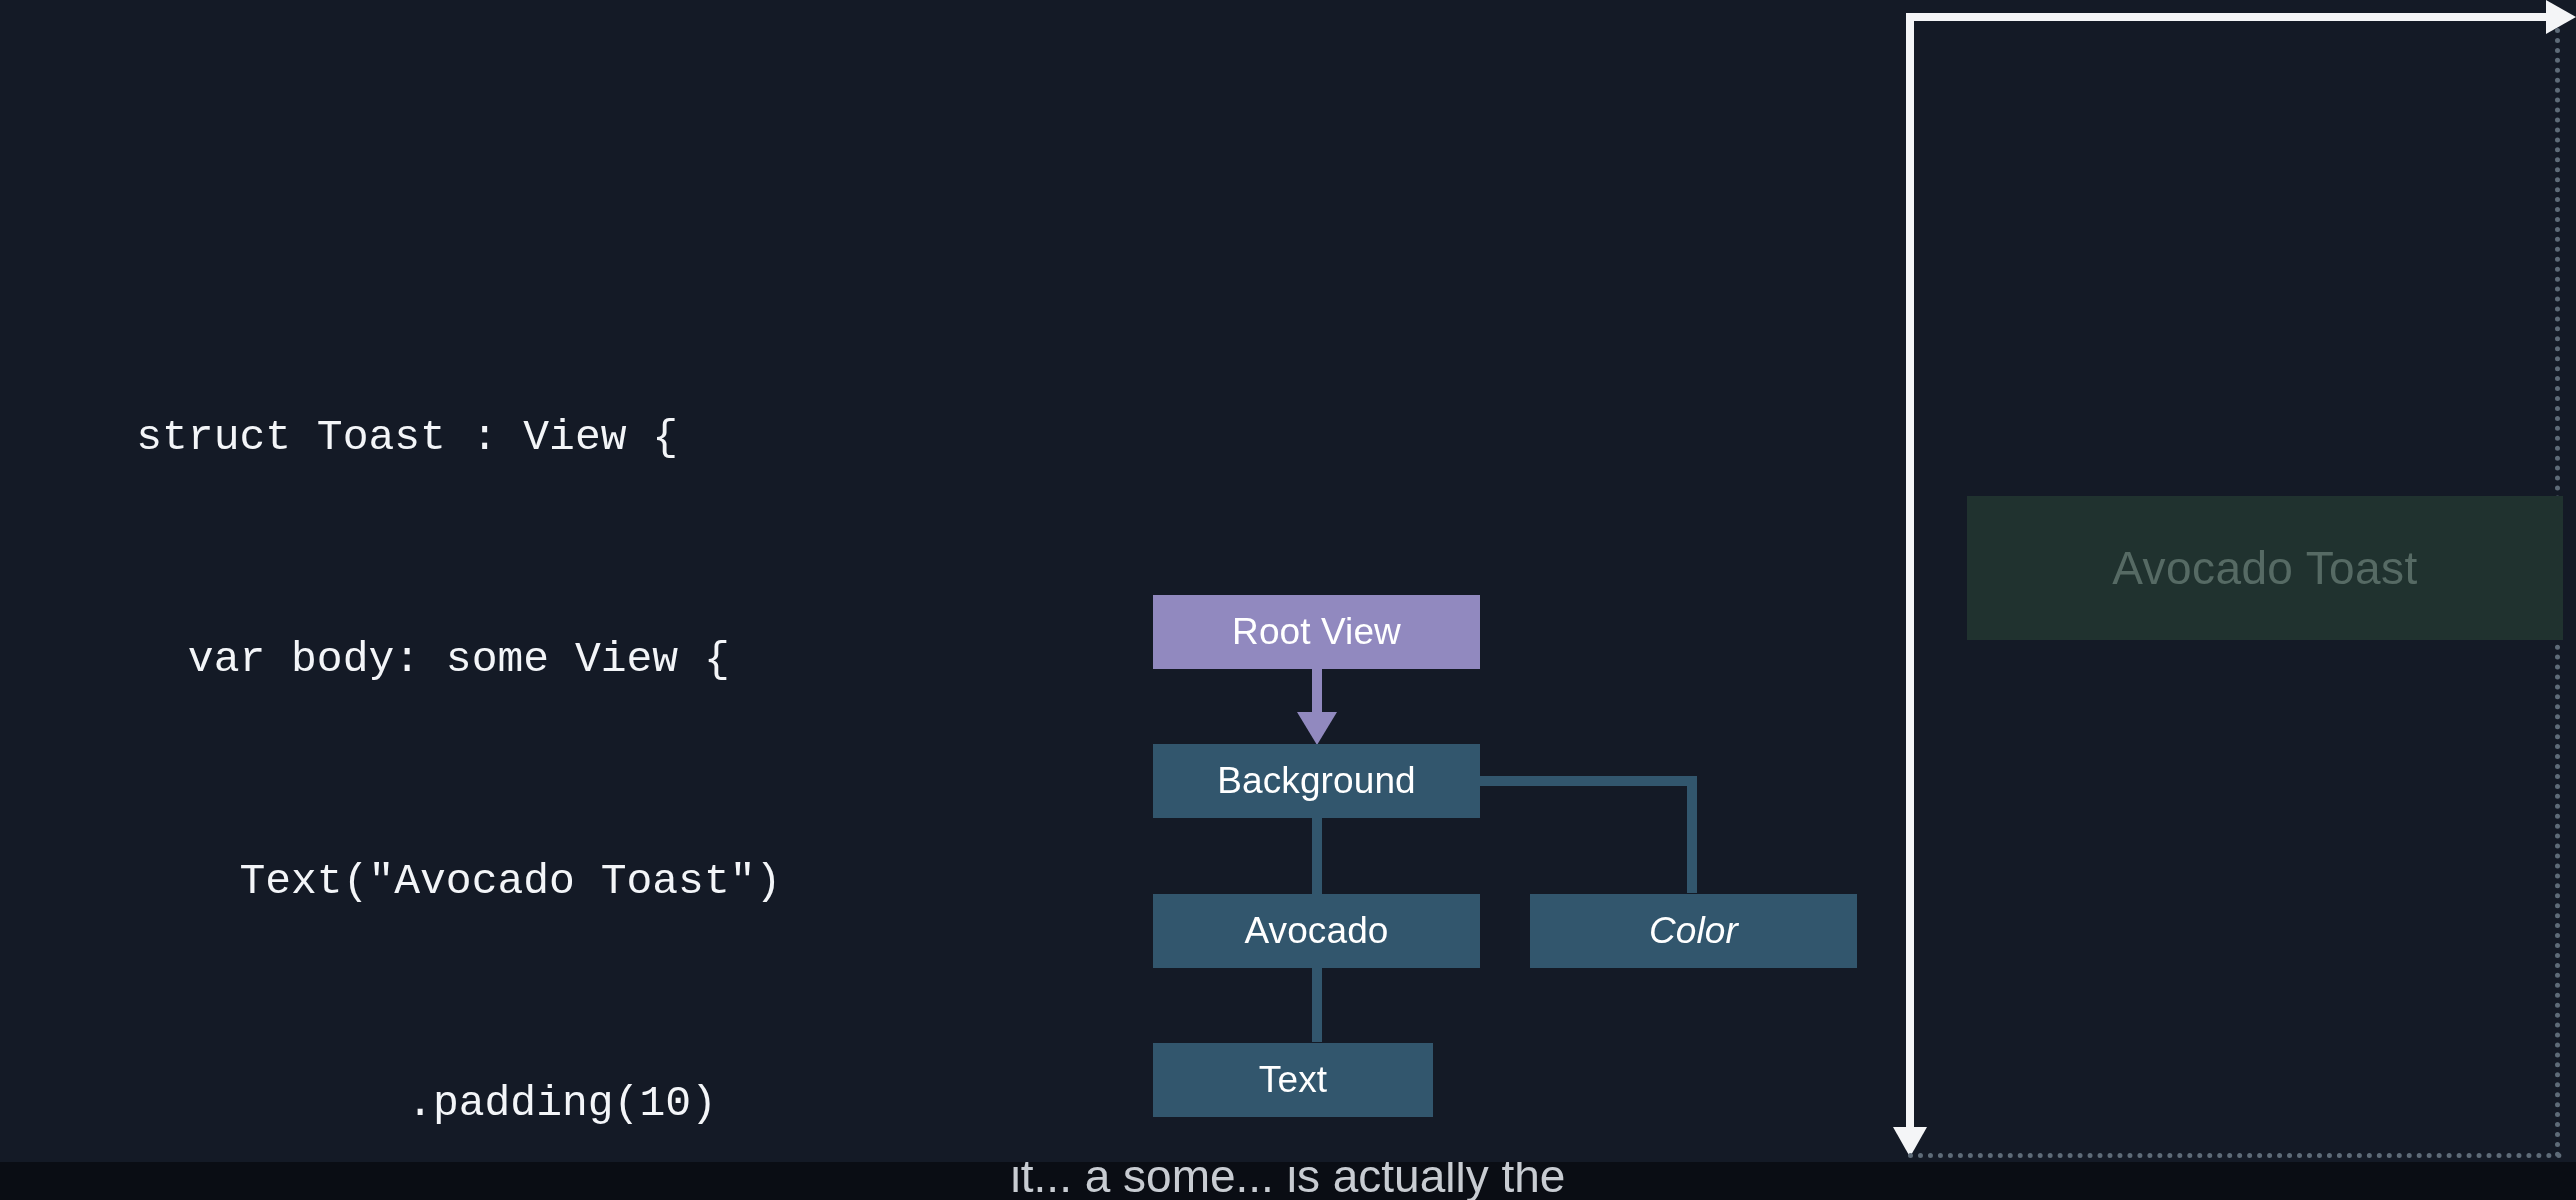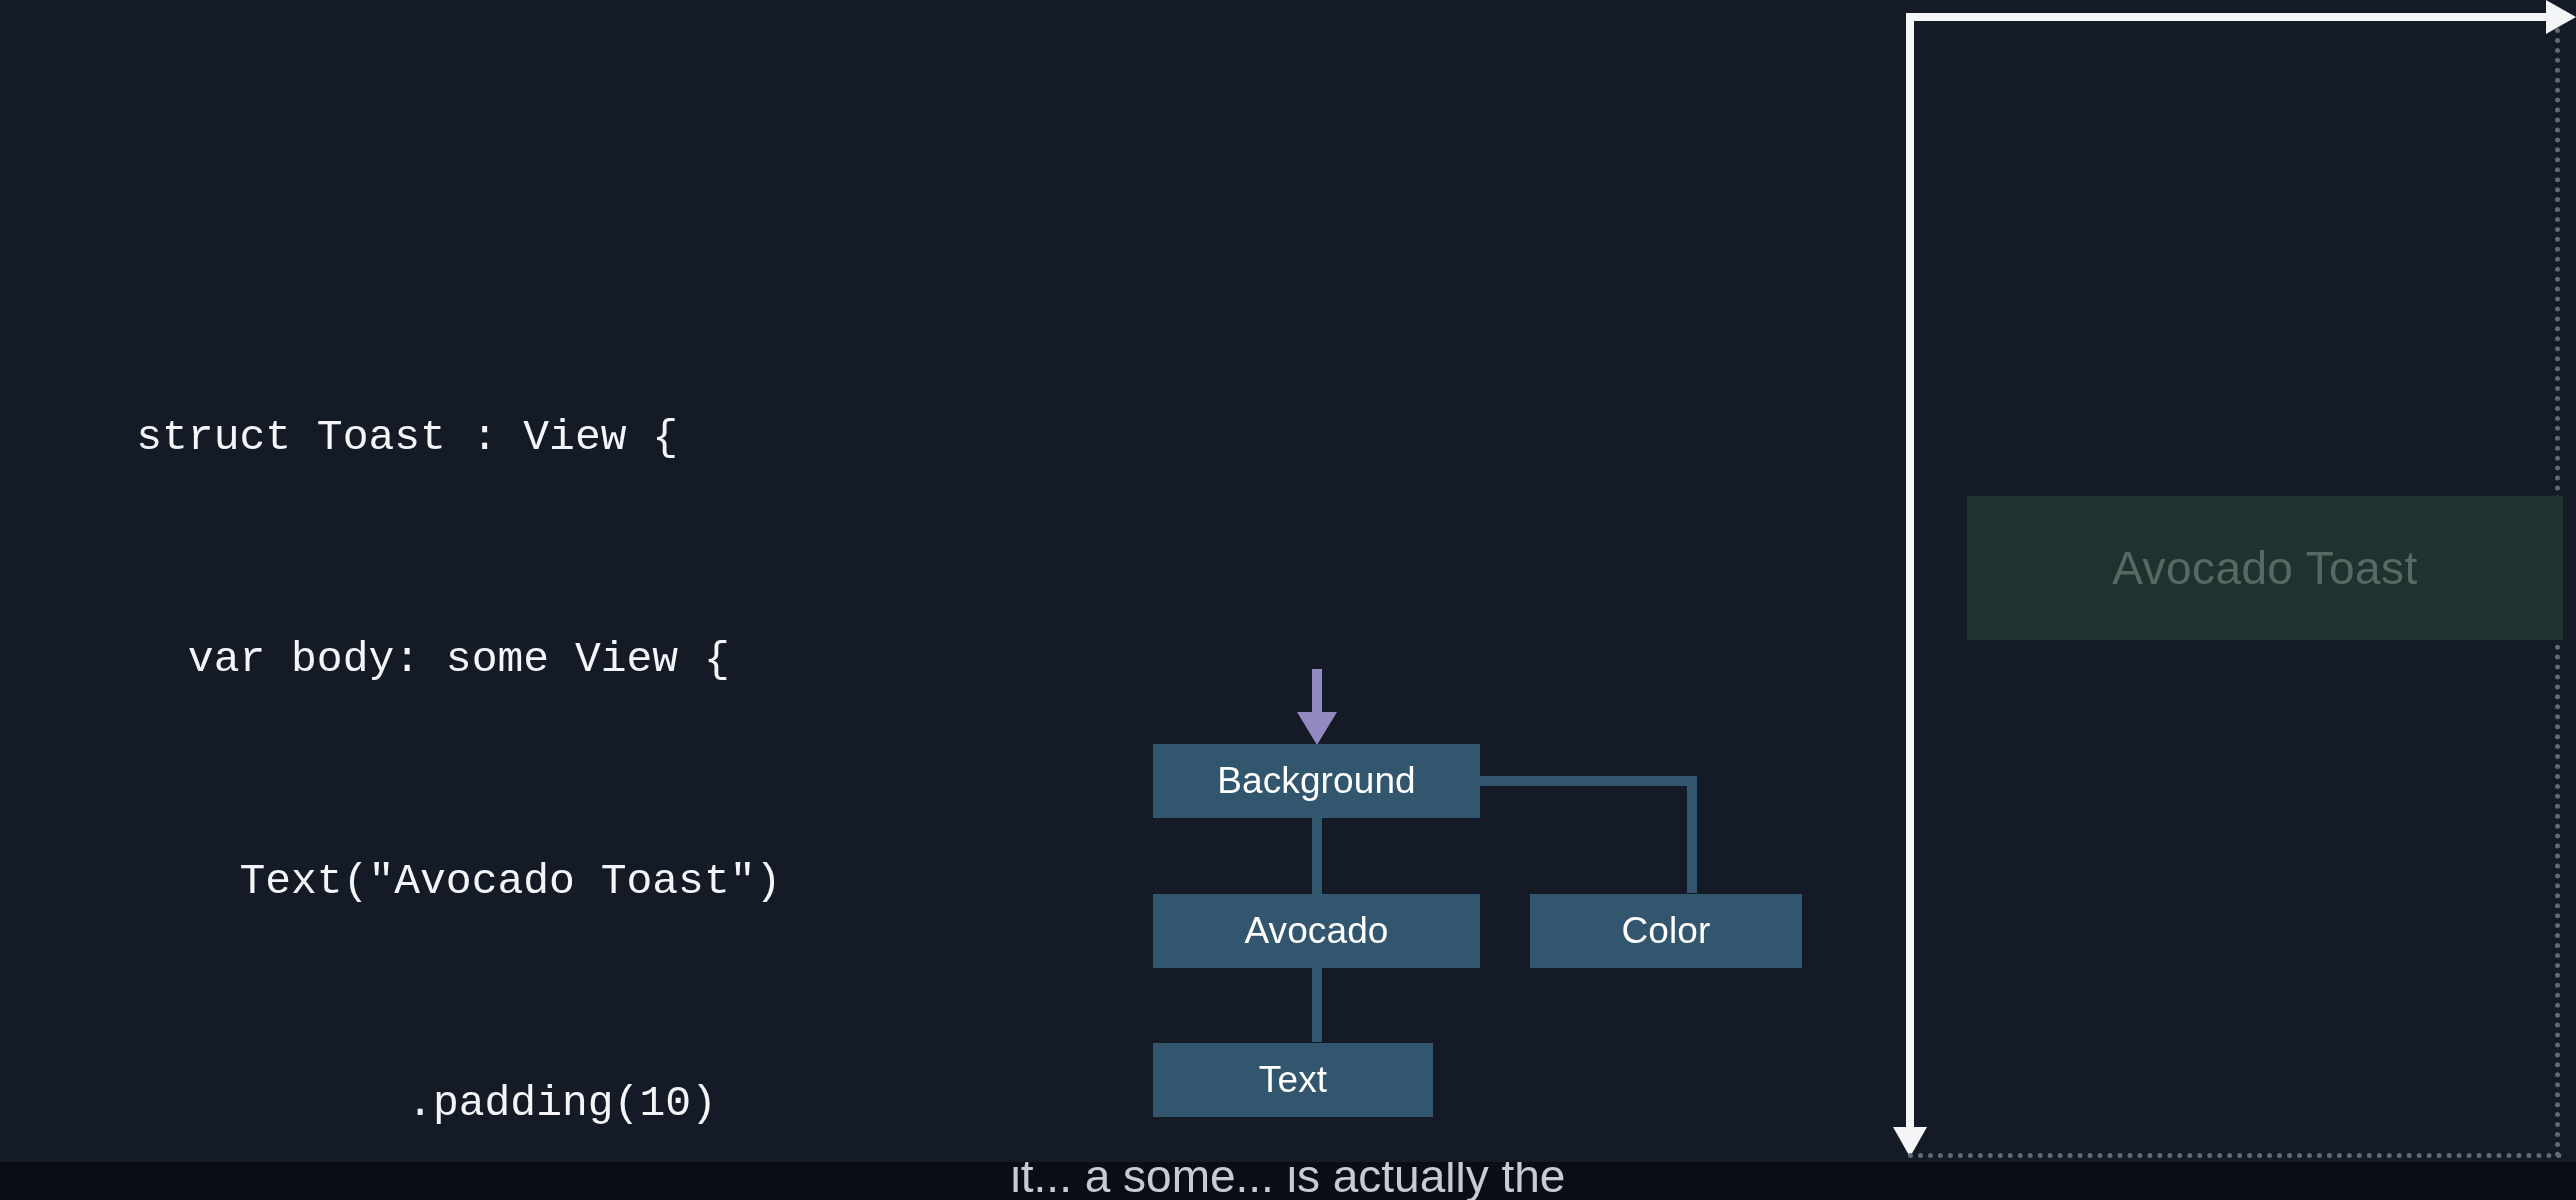--- a/index.html
+++ b/index.html
@@ -43,21 +43,21 @@
     letter-spacing: 0.1px;
     box-sizing: border-box;
   }
   .node.root    { background: #9189bf; }
   .node.branch  { background: #32566d; }
 
   #node-root       { left: 1153px; top: 595px;  width: 327px; height: 74px; }
   #node-background { left: 1153px; top: 744px; width: 327px; height: 74px; }
   #node-padding    { left: 1153px; top: 894px; width: 327px; height: 74px; }
   #node-text       { left: 1153px; top: 1043px; width: 280px; height: 74px; }
-  #node-color      { left: 1530px; top: 894px; width: 272px; height: 74px; }
+  #node-color      { left: 1530px; top: 894px; width: 327px; height: 74px; font-style: italic; }
 
   
   .conn { position: absolute; background: #32566d; }
 
   
   #arrow-root-bg-shaft {
     position: absolute;
     left: 1312px; top: 669px; width: 10.4px; height: 46px;
     background: #9189bf;
   }
@@ -168,20 +168,23 @@
   <div id="tree">
 
     <div class="conn" id="conn-bg-padding"></div>
     <div class="conn" id="conn-padding-text"></div>
     <div class="conn" id="conn-bg-color-h"></div>
     <div class="conn" id="conn-bg-color-v"></div>
 
     <div id="arrow-root-bg-shaft"></div>
     <div id="arrow-root-bg-head"></div>
 
+    <div class="node root" id="node-root">
+      <span>Root View</span>
+    </div>
     <div class="node branch" id="node-background">
       <span>Background</span>
     </div>
     <div class="node branch" id="node-padding">
       <span>Avocado</span>
     </div>
     <div class="node branch" id="node-color">
       <span>Color</span>
     </div>
     <div class="node branch" id="node-text">

